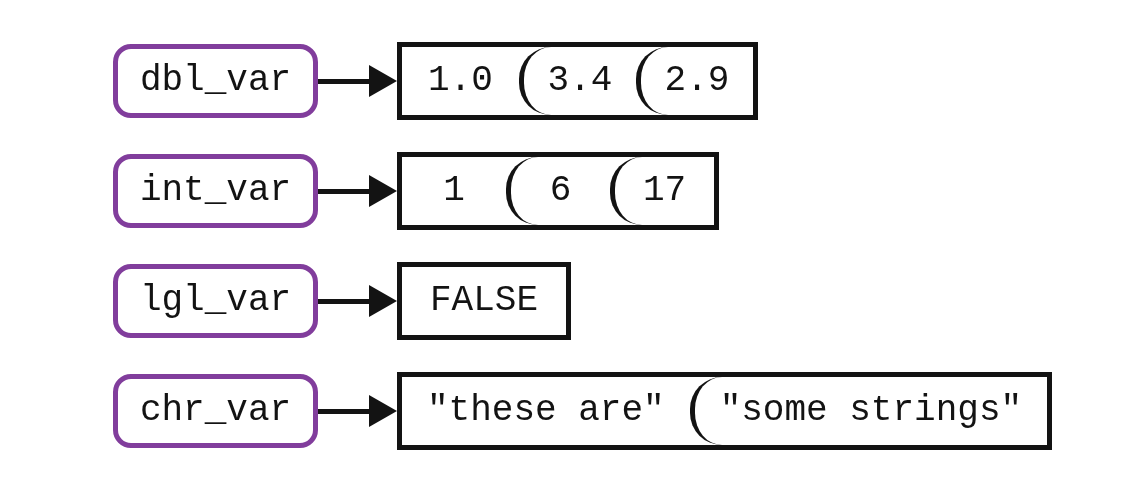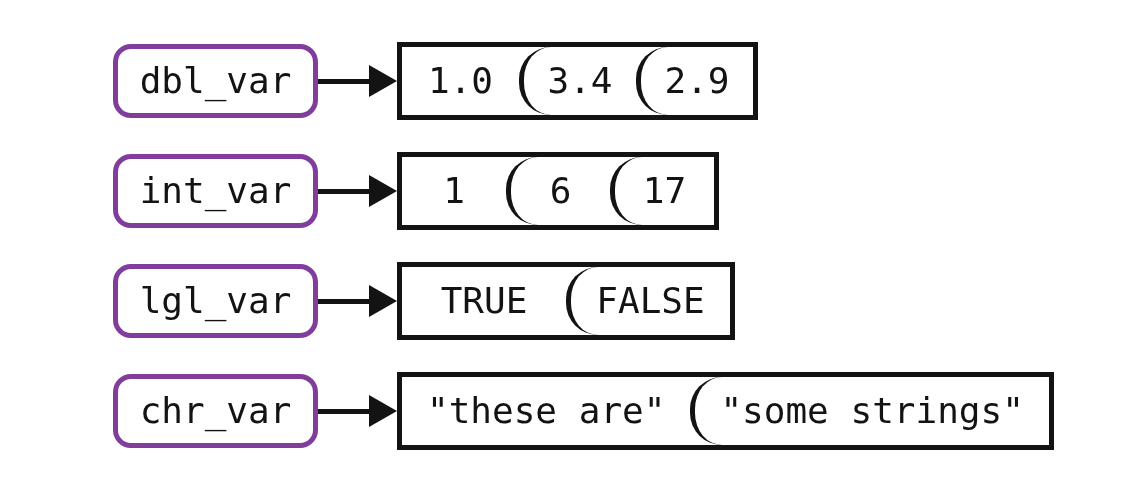--- a/index.html
+++ b/index.html
@@ -24,20 +24,21 @@
     left: 113px;
     top: 42px;
     display: flex;
     flex-direction: column;
     gap: 32px;
   }
   .row {
     display: flex;
     align-items: center;
     height: 78px;
+    font-family: Liberation Mono, monospace;
   }
   .label-box {
     width: 205px;
     height: 74px;
     border: 5px solid var(--label-border);
     border-radius: 18px;
     background: var(--background);
     display: flex;
     align-items: center;
     justify-content: center;
@@ -129,21 +130,20 @@
 
     <div class="row">
       <div class="label-box">
         <span>lgl_var</span>
       </div>
       <div class="arrow">
         <span class="shaft"></span>
         <span class="head"></span>
       </div>
       <div class="vector vec-lgl">
-        <span class="cell">TRUE</span>
         <span class="cell">FALSE</span>
       </div>
     </div>
 
     <div class="row">
       <div class="label-box">
         <span>chr_var</span>
       </div>
       <div class="arrow">
         <span class="shaft"></span>

